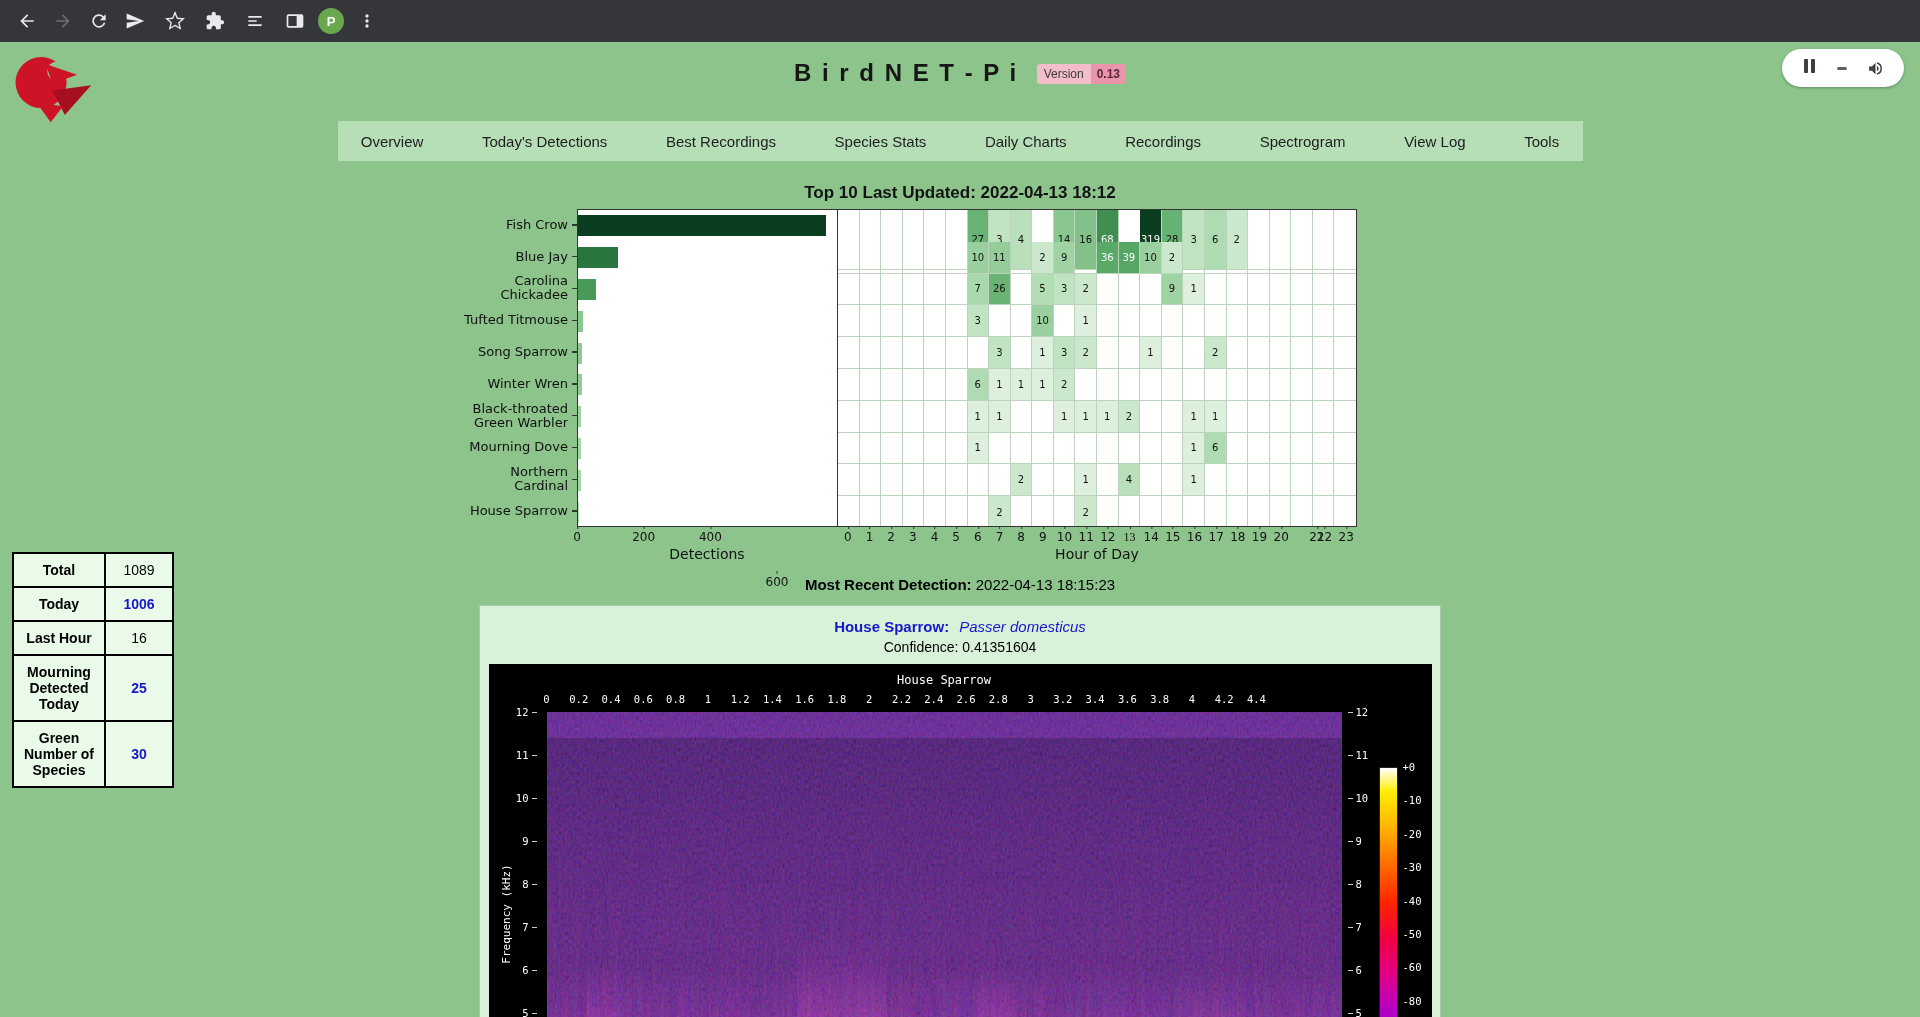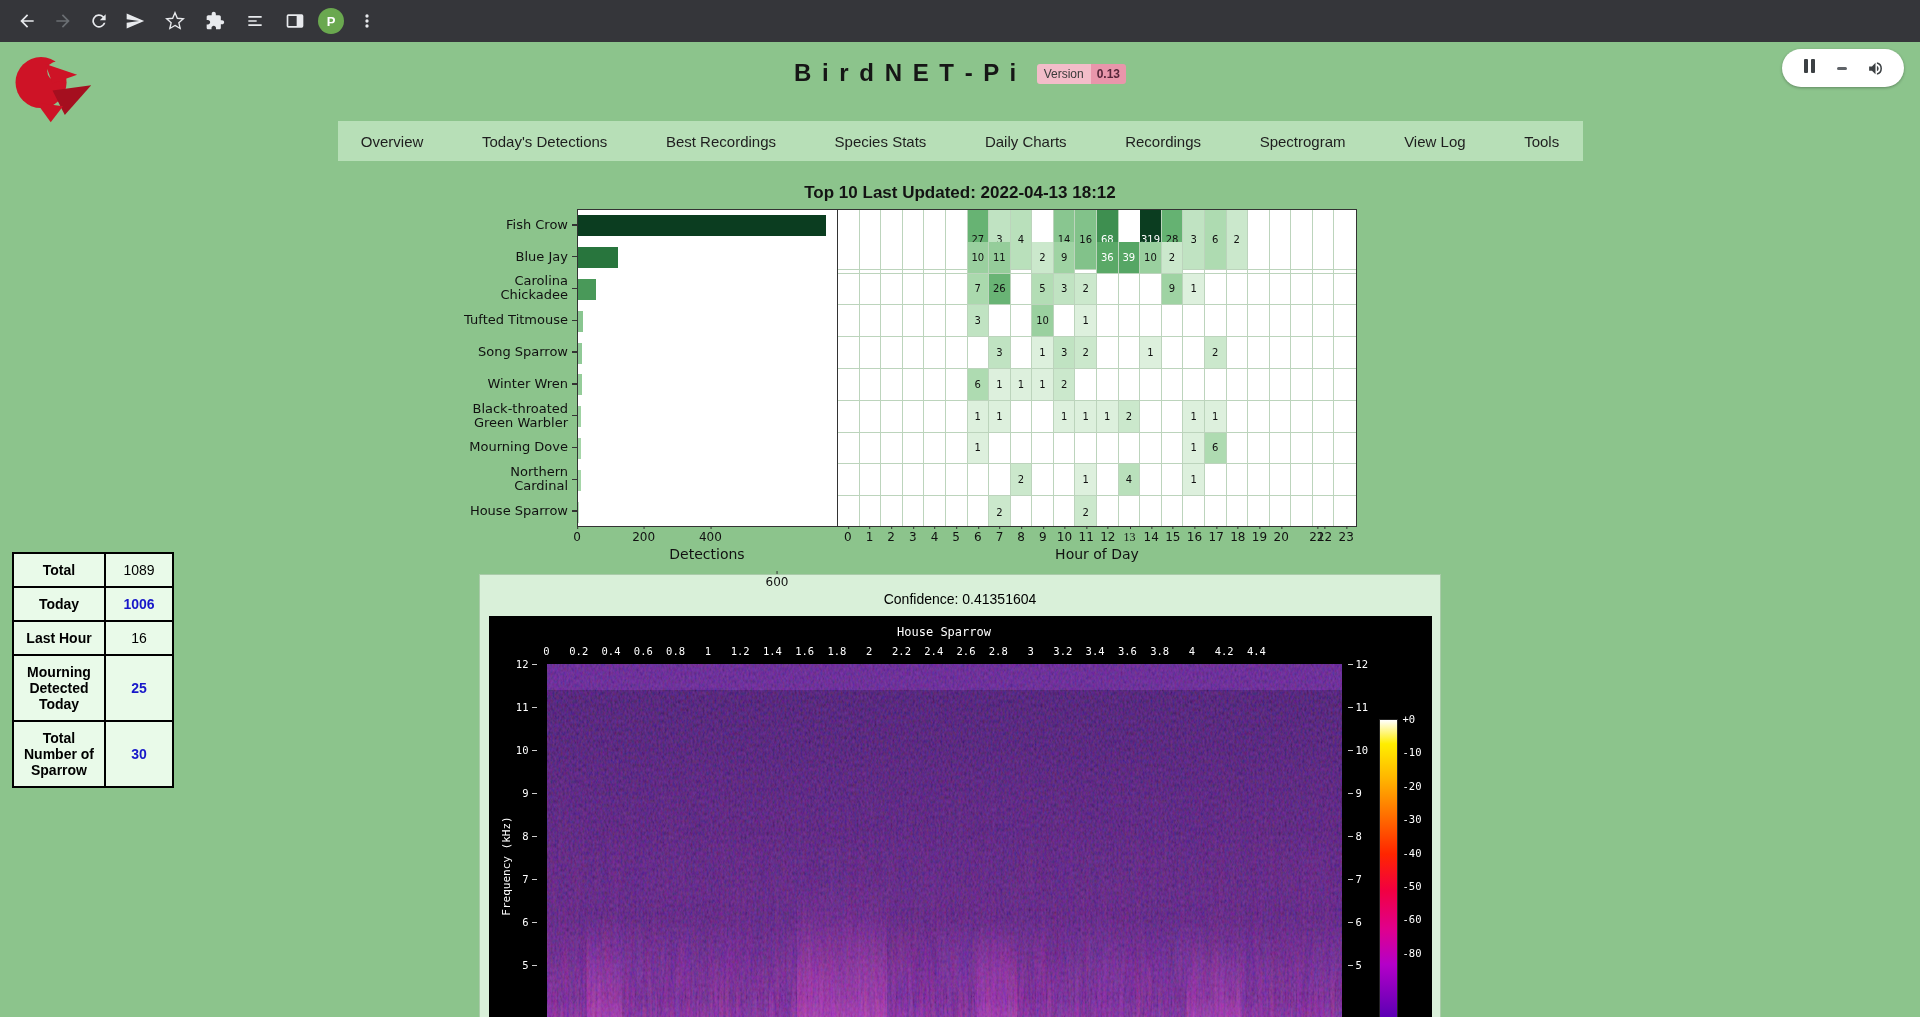--- a/index.html
+++ b/index.html
@@ -566,28 +566,35 @@
         </tr>
         <tr>
           <td class="s-label">Last Hour</td>
           <td class="s-value">16</td>
         </tr>
         <tr>
           <td class="s-label">Mourning Detected Today</td>
           <td class="s-value link">25</td>
         </tr>
         <tr>
-          <td class="s-label">Total Number of Sparrow</td>
+          <td class="s-label">Green Number of Species</td>
           <td class="s-value link">30</td>
         </tr>
       </tbody>
     </table>
 
+  <div class="recent-line">
+    <b>Most Recent Detection:</b>
+    <span>2022-04-13 18:15:23</span>
+  </div>
 
   <div class="detect-card">
+    <div class="det-head">
+      <span>House Sparrow:</span><span class="det-sci">Passer domesticus</span>
+    </div>
     <div class="det-conf">
       <span>Confidence:</span>
       <span>0.41351604</span>
     </div>
 
     <div class="spectro">
       <div class="spec-title">House Sparrow</div>
       <div id="spec-xticks">
           <span class="spec-xtick" style="left: 0px;">0</span>
           <span class="spec-xtick" style="left: 32.27px;">0.2</span>

